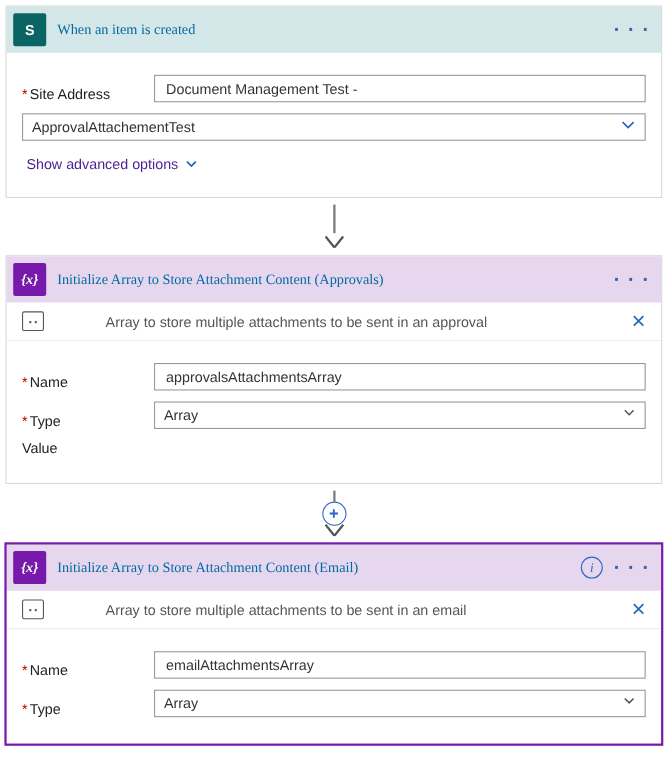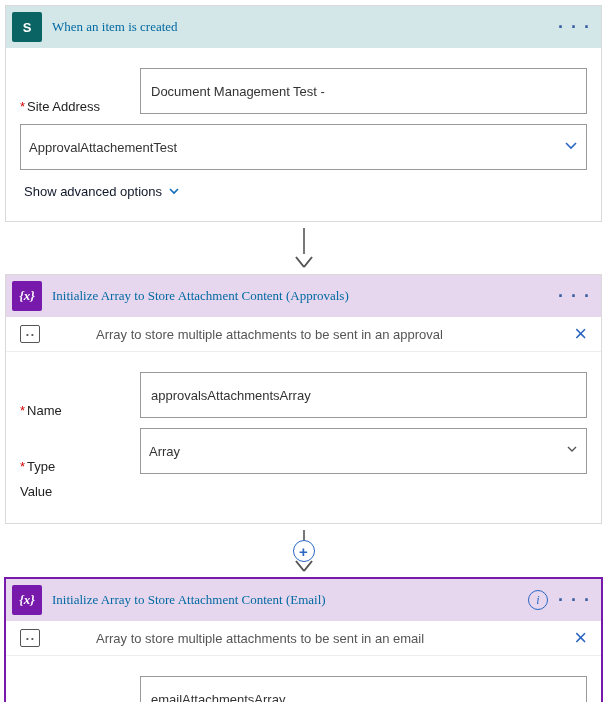--- a/index.html
+++ b/index.html
@@ -53,30 +53,30 @@
     width:20px;height:18px;border:1.5px solid #555;border-radius:2px;
     display:flex;align-items:center;justify-content:center;font-size:8px;color:#555;
     margin-right:10px; flex:0 0 20px;
   }
   .comment-text { flex:1; color:#555;margin-left:46px; }
   .close-x { color:#2b66c2; font-size:22px; font-weight:300; line-height:18px;}
   .form-row { display:flex; align-items:flex-end; margin:10px 0; }
   .form-label { width:120px; flex:0 0 120px; color:#222; }
   .required::before { content:"*"; color:#c00; margin-right:2px; }
   .form-control {
-    flex:1; border:1px solid #999; height:46px; padding:4px 8px;
+    flex:1; border:1px solid #999; height:25px; padding:4px 8px;
     display:flex; align-items:center; color:#333; background:#fff;
     font-size:13px; position:relative;
   }
   .form-control input {
     border:none; outline:none; width:100%; font:inherit; color:inherit; background:transparent;
   }
   .placeholder { color:#888; }
   .chev { position:absolute; right:8px; color:#2b66c2; }
-  .adv-link { color:#0f172a; display:inline-flex; align-items:center; gap:6px; padding:4px 0 8px 4px;}
+  .adv-link { color:#4c1d95; display:inline-flex; align-items:center; gap:6px; padding:4px 0 8px 4px;}
   .arrow-col { display:flex; flex-direction:column; align-items:center; padding:6px 0;}
   .arrow-line { width:0; height:26px; border-left:2px solid #777; }
   .arrow-head svg { display:block; }
   .plus-circle {
     width:22px;height:22px;border:1.5px solid #2b66c2;border-radius:50%;
     display:flex;align-items:center;justify-content:center;color:#2b66c2;
     background:#fff;font-weight:bold;font-size:15px;line-height:15px;
     margin-bottom:-4px; z-index:2;
   }
   .card.selected { outline:2px solid #7719aa; outline-offset:-1px;}

